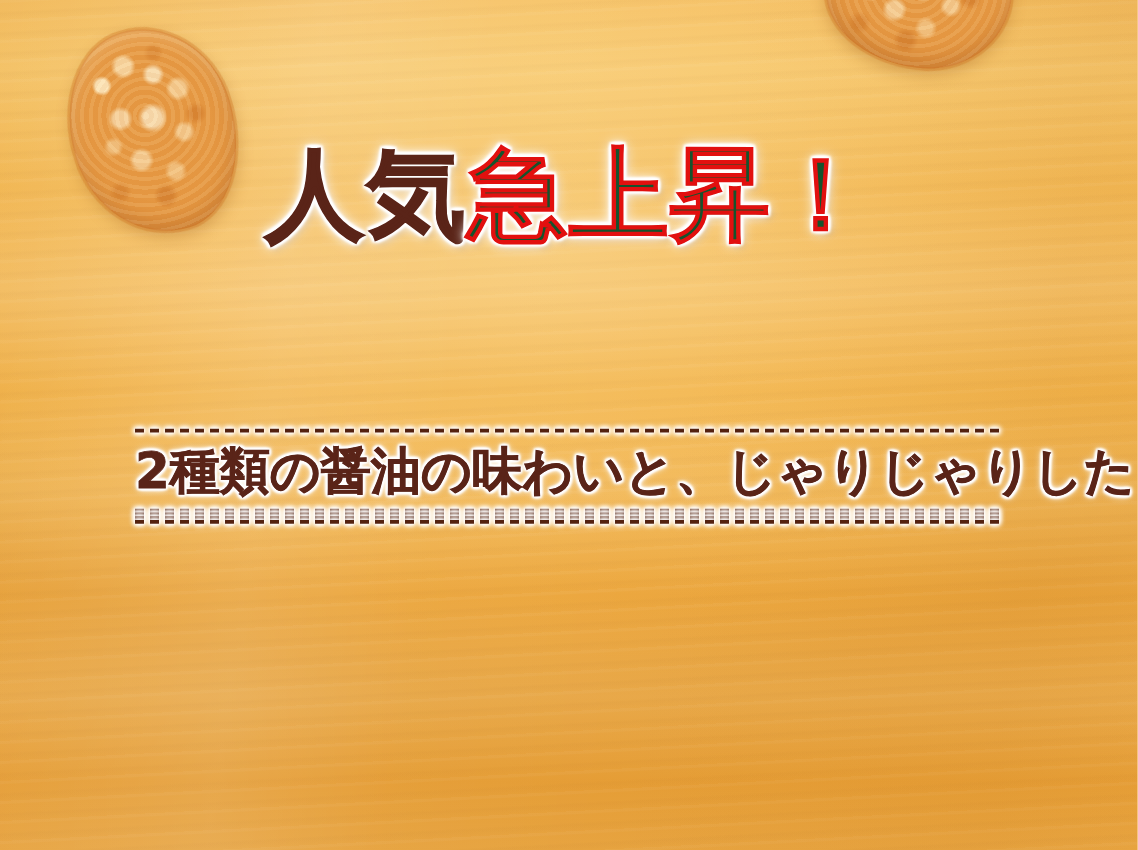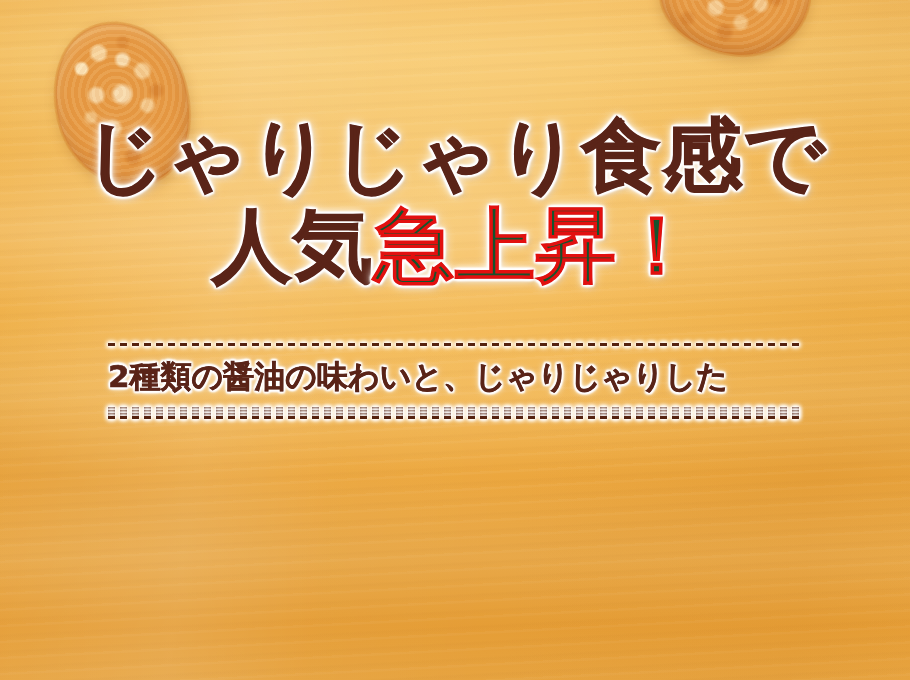--- a/index.html
+++ b/index.html
@@ -210,21 +210,21 @@
         #55220f 0px, #55220f 7px,
         rgba(255,255,255,0) 7px, rgba(255,255,255,0) 12px);
     filter: drop-shadow(0 0 2px #fff) drop-shadow(0 0 2px #fff) drop-shadow(0 0 1px #fff);
   }
   .copy-line {
     height: 61px;
     display: flex;
     align-items: center;
     font-family: "DejaVu Sans", "Liberation Sans", sans-serif;
     font-weight: 700;
-    font-size: 31px;
+    font-size: 40px;
     letter-spacing: 0px;
     color: #5a2418;
     white-space: nowrap;
     text-shadow:
       0 0 2px #fff, 0 0 2px #fff, 0 0 3px #fff, 0 0 4px #fff,
       0 0 6px #fff, 0 0 8px #fff,
       1.6px 0 2px #fff, -1.6px 0 2px #fff, 0 1.6px 2px #fff, 0 -1.6px 2px #fff,
       1.6px 1.6px 2px #fff, -1.6px -1.6px 2px #fff,
       1.6px -1.6px 2px #fff, -1.6px 1.6px 2px #fff;
     -webkit-text-stroke: 0.6px #5a2418;
@@ -249,23 +249,20 @@
 
   <div class="cracker" id="cracker-right">
     <div class="body"></div>
     <div class="tex"></div>
     <div class="tex2"></div>
     <div class="edge"></div>
   </div>
 
   <div class="headline">
     <div class="hl-line">
-      <span class="hl-seg">じゃりじゃり食感で</span>
-    </div>
-    <div class="hl-line">
       <span class="hl-seg">人気</span><span class="hl-seg accent">急上昇！</span>
     </div>
   </div>
 
   <div class="copy-block">
     <div class="rule"></div>
     <div class="copy-line">2種類の醤油の味わいと、じゃりじゃりした</div>
     <div class="rule"></div>
     <div class="rule"></div>
     <div class="rule"></div>

